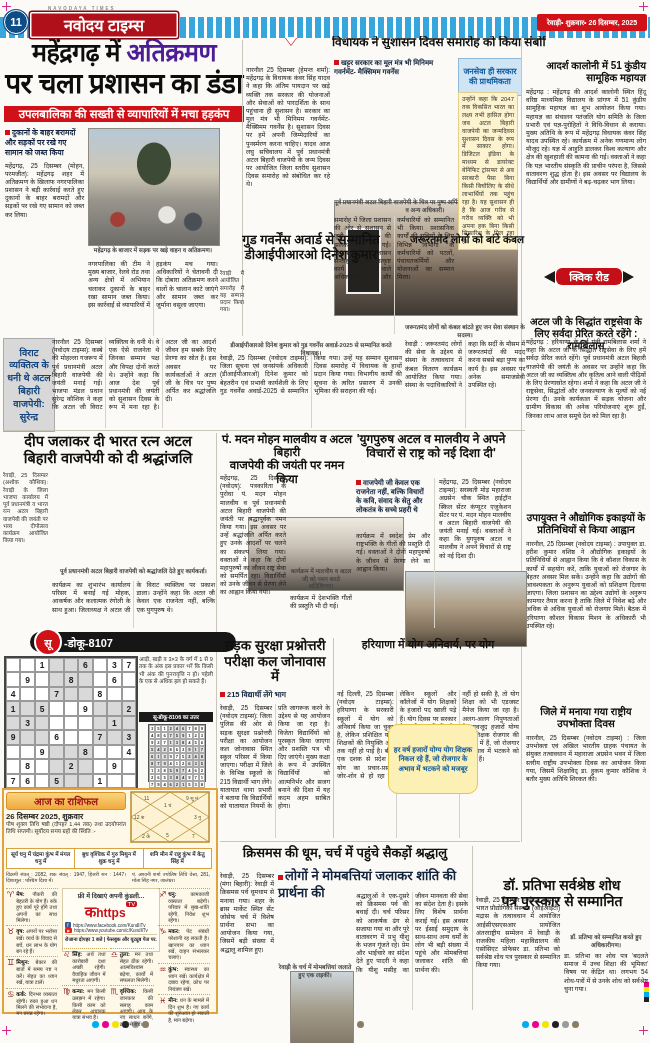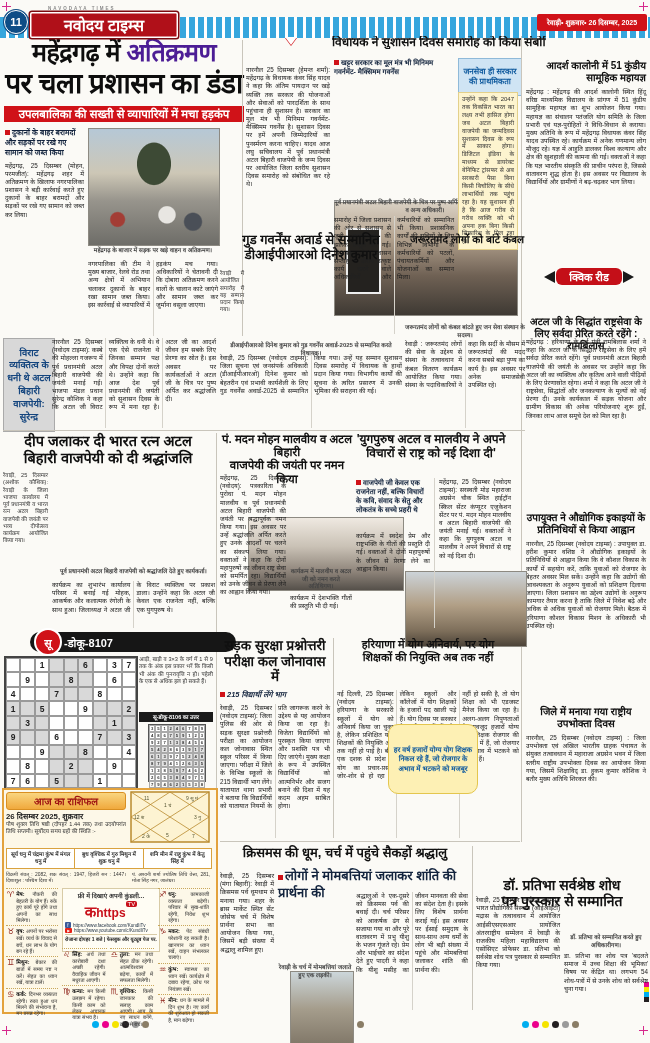--- a/index.html
+++ b/index.html
@@ -514,29 +514,28 @@
     <div class="zo">
         <span class="zo-ic">♓</span>
         <span class="zo-t"><b>मीन:</b> <span>धन के मामले में दिन शुभ है। नए कार्य की शुरुआत हो सकती है, मान बढ़ेगा।</span></span>
       </div>
   </div>
 
   <div class="h-m abs" style="left:220px;top:638px;width:110px;font-size:13.5px;">
     <div>सड़क सुरक्षा प्रश्नोत्तरी</div>
       <div>परीक्षा कल जोनावास में</div>
   </div>
-  <div class="abs" style="left:220px;top:690px;width:110px;font-style:italic;">
+  <div class="abs" style="left:220px;top:690px;width:110px;">
     <div class="bullet-head" style="font-size:7.5px;"><span class="sq"></span><span>215 विद्यार्थी लेंगे भाग</span></div>
   </div>
   <div class="txt cols2 abs" style="left:220px;top:704px;width:110px;height:134px;">रेवाड़ी, 25 दिसम्बर (नवोदय टाइम्स): जिला पुलिस की ओर से सड़क सुरक्षा प्रश्नोत्तरी परीक्षा का आयोजन कल जोनावास स्थित स्कूल परिसर में किया जाएगा। परीक्षा में जिले के विभिन्न स्कूलों के 215 विद्यार्थी भाग लेंगे। यातायात थाना प्रभारी ने बताया कि विद्यार्थियों को यातायात नियमों के प्रति जागरूक करने के उद्देश्य से यह आयोजन किया जा रहा है। विजेता विद्यार्थियों को पुरस्कृत किया जाएगा और प्रशस्ति पत्र भी दिए जाएंगे। मुख्य कक्षा के रूप में उपस्थित विद्यार्थियों को आत्मनिर्भर और सजग बनाने की दिशा में यह कदम अहम साबित होगा।</div>
 
   <div class="abs rule-v" style="left:333px;top:638px;height:200px;"></div>
   <div class="h-m abs" style="left:337px;top:638px;width:182px;font-size:11px;">
     <div>हरियाणा में योग अनिवार्य, पर योग</div>
-      <div>शिक्षकों की नियुक्ति अब तक नहीं</div>
   </div>
   <div class="txt cols3 abs" style="left:337px;top:690px;width:182px;height:148px;">नई दिल्ली, 25 दिसम्बर (नवोदय टाइम्स): हरियाणा के सरकारी स्कूलों में योग को अनिवार्य किया जा चुका है, लेकिन प्रशिक्षित योग शिक्षकों की नियुक्ति अब तक नहीं हो पाई है। बीते एक दशक से प्रदेश में योग का प्रचार-प्रसार जोर-शोर से हो रहा है, लेकिन स्कूलों और कॉलेजों में योग शिक्षकों के हजारों पद खाली पड़े हैं। योग दिवस पर सरकार ने सभी स्कूलों में योग कक्षाएं लगाने और सभी आयु वर्गों में योग प्रशिक्षण देने के निर्देश दिए थे। योग आचार्यों का कहना है कि जब संसाधन और शिक्षकों की भर्ती ही नहीं हो सकी है, तो योग शिक्षा को भी एडजस्ट मैनेज किया जा रहा है। अलग-अलग निपुणताओं के बावजूद हजारों योग्य योग शिक्षक रोजगार की प्रतीक्षा में हैं, जो रोजगार के अभाव में भटकने को मजबूर हैं।</div>
   <div class="quote-cloud abs" style="left:388px;top:724px;width:80px;height:60px;">हर वर्ष हजारों योग्य योग शिक्षक निकल रहे हैं, जो रोजगार के अभाव में भटकने को मजबूर</div>
 
   <div class="abs rule-h" style="left:220px;top:841px;width:300px;"></div>
   <div class="h-m abs" style="left:220px;top:846px;width:250px;font-size:13px;">क्रिसमस की धूम, चर्च में पहुंचे सैकड़ों श्रद्धालु</div>
   <div class="txt abs" style="left:220px;top:872px;width:54px;height:138px;">रेवाड़ी, 25 दिसम्बर (मंगा बिहारी): रेवाड़ी में क्रिसमस पर्व धूमधाम से मनाया गया। शहर के ब्रास मार्केट स्थित सेंट जोसेफ चर्च में विशेष प्रार्थना सभा का आयोजन किया गया, जिसमें बड़ी संख्या में श्रद्धालु शामिल हुए।</div>
   <div class="abs" style="left:278px;top:868px;width:186px;">
     <div class="bullet-head" style="font-size:13px;"><span class="sq"></span><span>लोगों ने मोमबत्तियां जलाकर शांति की प्रार्थना की</span></div>
   </div>

